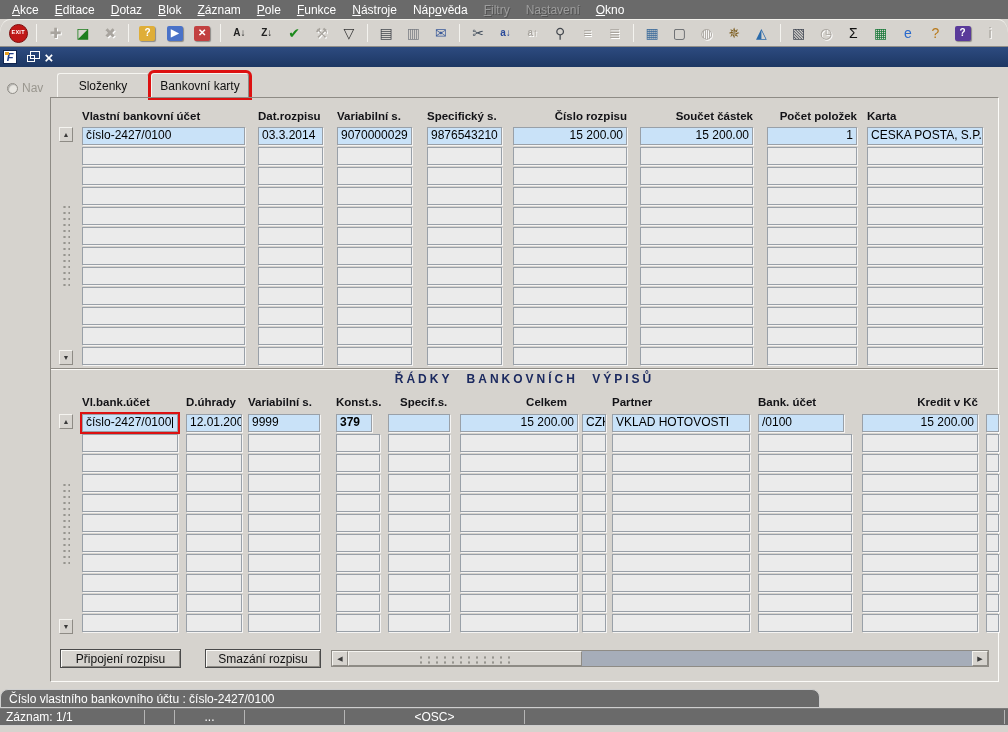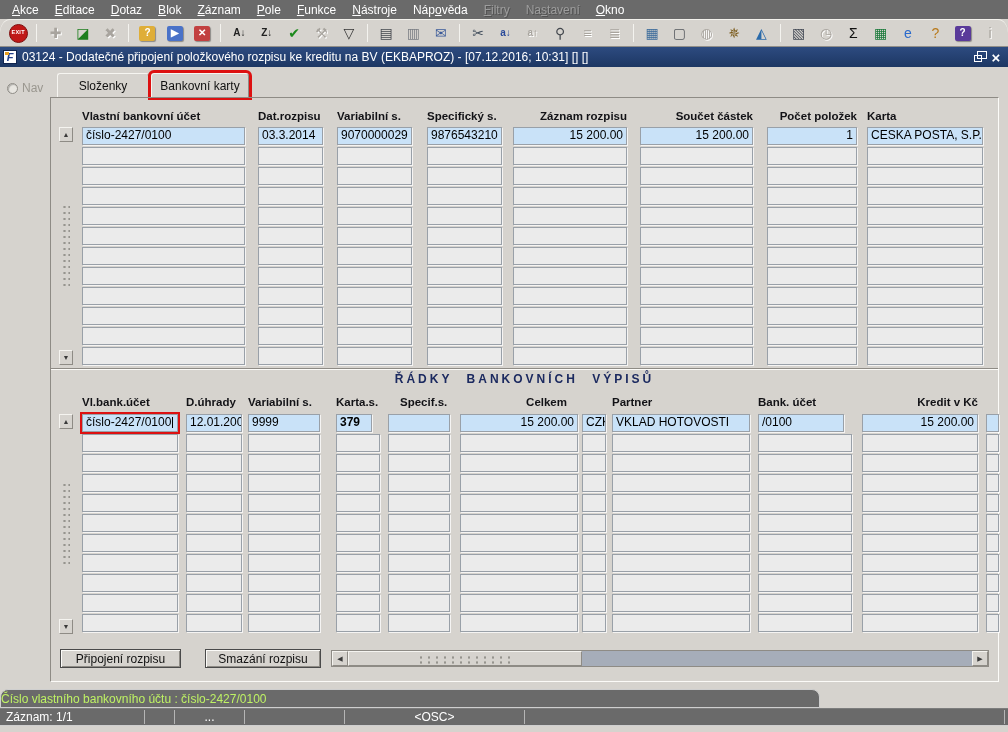--- a/index.html
+++ b/index.html
@@ -128,21 +128,21 @@
   
   .push-btn {
     position:absolute; top:649px; height:19px; background:#d6d3ce;
     border:1px solid #4a4a4a;
     box-shadow:inset 1px 1px 0 #fcfbf8, inset -1px -1px 0 #8e8b85;
     font-size:12px; color:#111; display:flex; align-items:center; justify-content:center;
   }
   
   .messagebar {
     position:absolute; left:0; top:689px; width:820px; height:19px;
-    background:#6a6a6a; color:#bef264; display:flex; align-items:center; 
+    background:#6a6a6a; color:#ffffff; display:flex; align-items:center; padding-left:8px;
     border:1px solid #cfcfcf; border-radius:8px 8px 0 0;
   }
   .statusbar {
     position:absolute; left:0; top:708px; width:1008px; height:18px;
     background:#6a6a6a; color:#fff; display:flex; align-items:center;
     border-top:1px solid #7d7d7d; border-bottom:1px solid #cfcfcf;
   }
   .status-cell { height:14px; line-height:14px; padding:0 6px; border-right:1px solid #b5b5b5; white-space:nowrap; overflow:hidden; }
 </style>
 </head>
@@ -270,21 +270,20 @@
     <div class="tb-btn">
       <span class="glyph card" style="background: rgb(90, 58, 154); color: rgb(255, 255, 255);">?</span>
     </div>
     <div class="tb-btn disabled">
       <span class="glyph">i</span>
     </div>
   </div>
 
 <div class="titlebar">
   <span class="forms-icon">F</span>
-  <span class="title-text">03124 - Dodatečné připojení položkového rozpisu ke kreditu na BV (EKBAPROZ) - [07.12.2016; 10:31] [] []</span>
   <span class="win-btn">
       <span class="restore-glyph"></span>
     </span>
   <span class="win-btn">
       <span class="close-glyph">×</span>
     </span>
 </div>
 
 <div class="nav-radio">
   <span class="radio-circle"></span>
@@ -304,21 +303,21 @@
       <div class="sb-dots"></div>
     </div>
   <div class="sb-btn">▼</div>
 </div>
 
 <div class="block" style="left:82px;top:110px;width:719px;height:256px;" id="top-block">
     <div class="col-header" style="left: 0px; width: 163px; text-align: left;">Vlastní bankovní účet</div>
     <div class="col-header" style="left: 176px; width: 65px; text-align: left;">Dat.rozpisu</div>
     <div class="col-header" style="left: 255px; width: 75px; text-align: left;">Variabilní s.</div>
     <div class="col-header" style="left: 345px; width: 75px; text-align: left;">Specifický s.</div>
-    <div class="col-header" style="left: 431px; width: 114px; text-align: right;">Záznam rozpisu</div>
+    <div class="col-header" style="left: 431px; width: 114px; text-align: right;">Číslo rozpisu</div>
     <div class="col-header" style="left: 558px; width: 113px; text-align: right;">Součet částek</div>
     <div class="col-header" style="left: 685px; width: 90px; text-align: right;">Počet položek</div>
     <div class="col-header" style="left: 785px; width: 116px; text-align: left;">Karta</div>
     <div class="field filled" style="left: 0px; top: 17px; width: 163px;">číslo-2427/0100</div>
     <div class="field filled" style="left: 176px; top: 17px; width: 65px;">03.3.2014</div>
     <div class="field filled" style="left: 255px; top: 17px; width: 75px;">9070000029</div>
     <div class="field filled" style="left: 345px; top: 17px; width: 75px;">9876543210</div>
     <div class="field filled" style="left: 431px; top: 17px; width: 114px; text-align: right;">15 200.00</div>
     <div class="field filled" style="left: 558px; top: 17px; width: 113px; text-align: right;">15 200.00</div>
     <div class="field filled" style="left: 685px; top: 17px; width: 90px; text-align: right;">1</div>
@@ -418,21 +417,21 @@
   <div class="sb-track">
       <div class="sb-dots"></div>
     </div>
   <div class="sb-btn">▼</div>
 </div>
 
 <div class="block" style="left:82px;top:396px;width:917px;height:238px;" id="bottom-block">
     <div class="col-header" style="left: 0px; width: 96px; text-align: left;">Vl.bank.účet</div>
     <div class="col-header" style="left: 104px; width: 56px; text-align: left;">D.úhrady</div>
     <div class="col-header" style="left: 166px; width: 72px; text-align: left;">Variabilní s.</div>
-    <div class="col-header" style="left: 254px; width: 44px; text-align: left;">Karta.s.</div>
+    <div class="col-header" style="left: 254px; width: 44px; text-align: left;">Konst.s.</div>
     <div class="col-header" style="left: 318px; width: 62px; text-align: left;">Specif.s.</div>
     <div class="col-header" style="left: 367px; width: 118px; text-align: right;">Celkem</div>
     <div class="col-header" style="left: 530px; width: 138px; text-align: left;">Partner</div>
     <div class="col-header" style="left: 676px; width: 94px; text-align: left;">Bank. účet</div>
     <div class="col-header" style="left: 780px; width: 116px; text-align: right;">Kredit v Kč</div>
     <div class="field filled annotated" style="left: 0px; top: 18px; width: 96px;">číslo-2427/0100<span class="caret"></span></div>
     <div class="field filled" style="left: 104px; top: 18px; width: 56px;">12.01.2007</div>
     <div class="field filled" style="left: 166px; top: 18px; width: 72px;">9999</div>
     <div class="field filled" style="left: 254px; top: 18px; width: 36px; font-weight: bold;">379</div>
     <div class="field filled" style="left: 306px; top: 18px; width: 62px;"></div>

